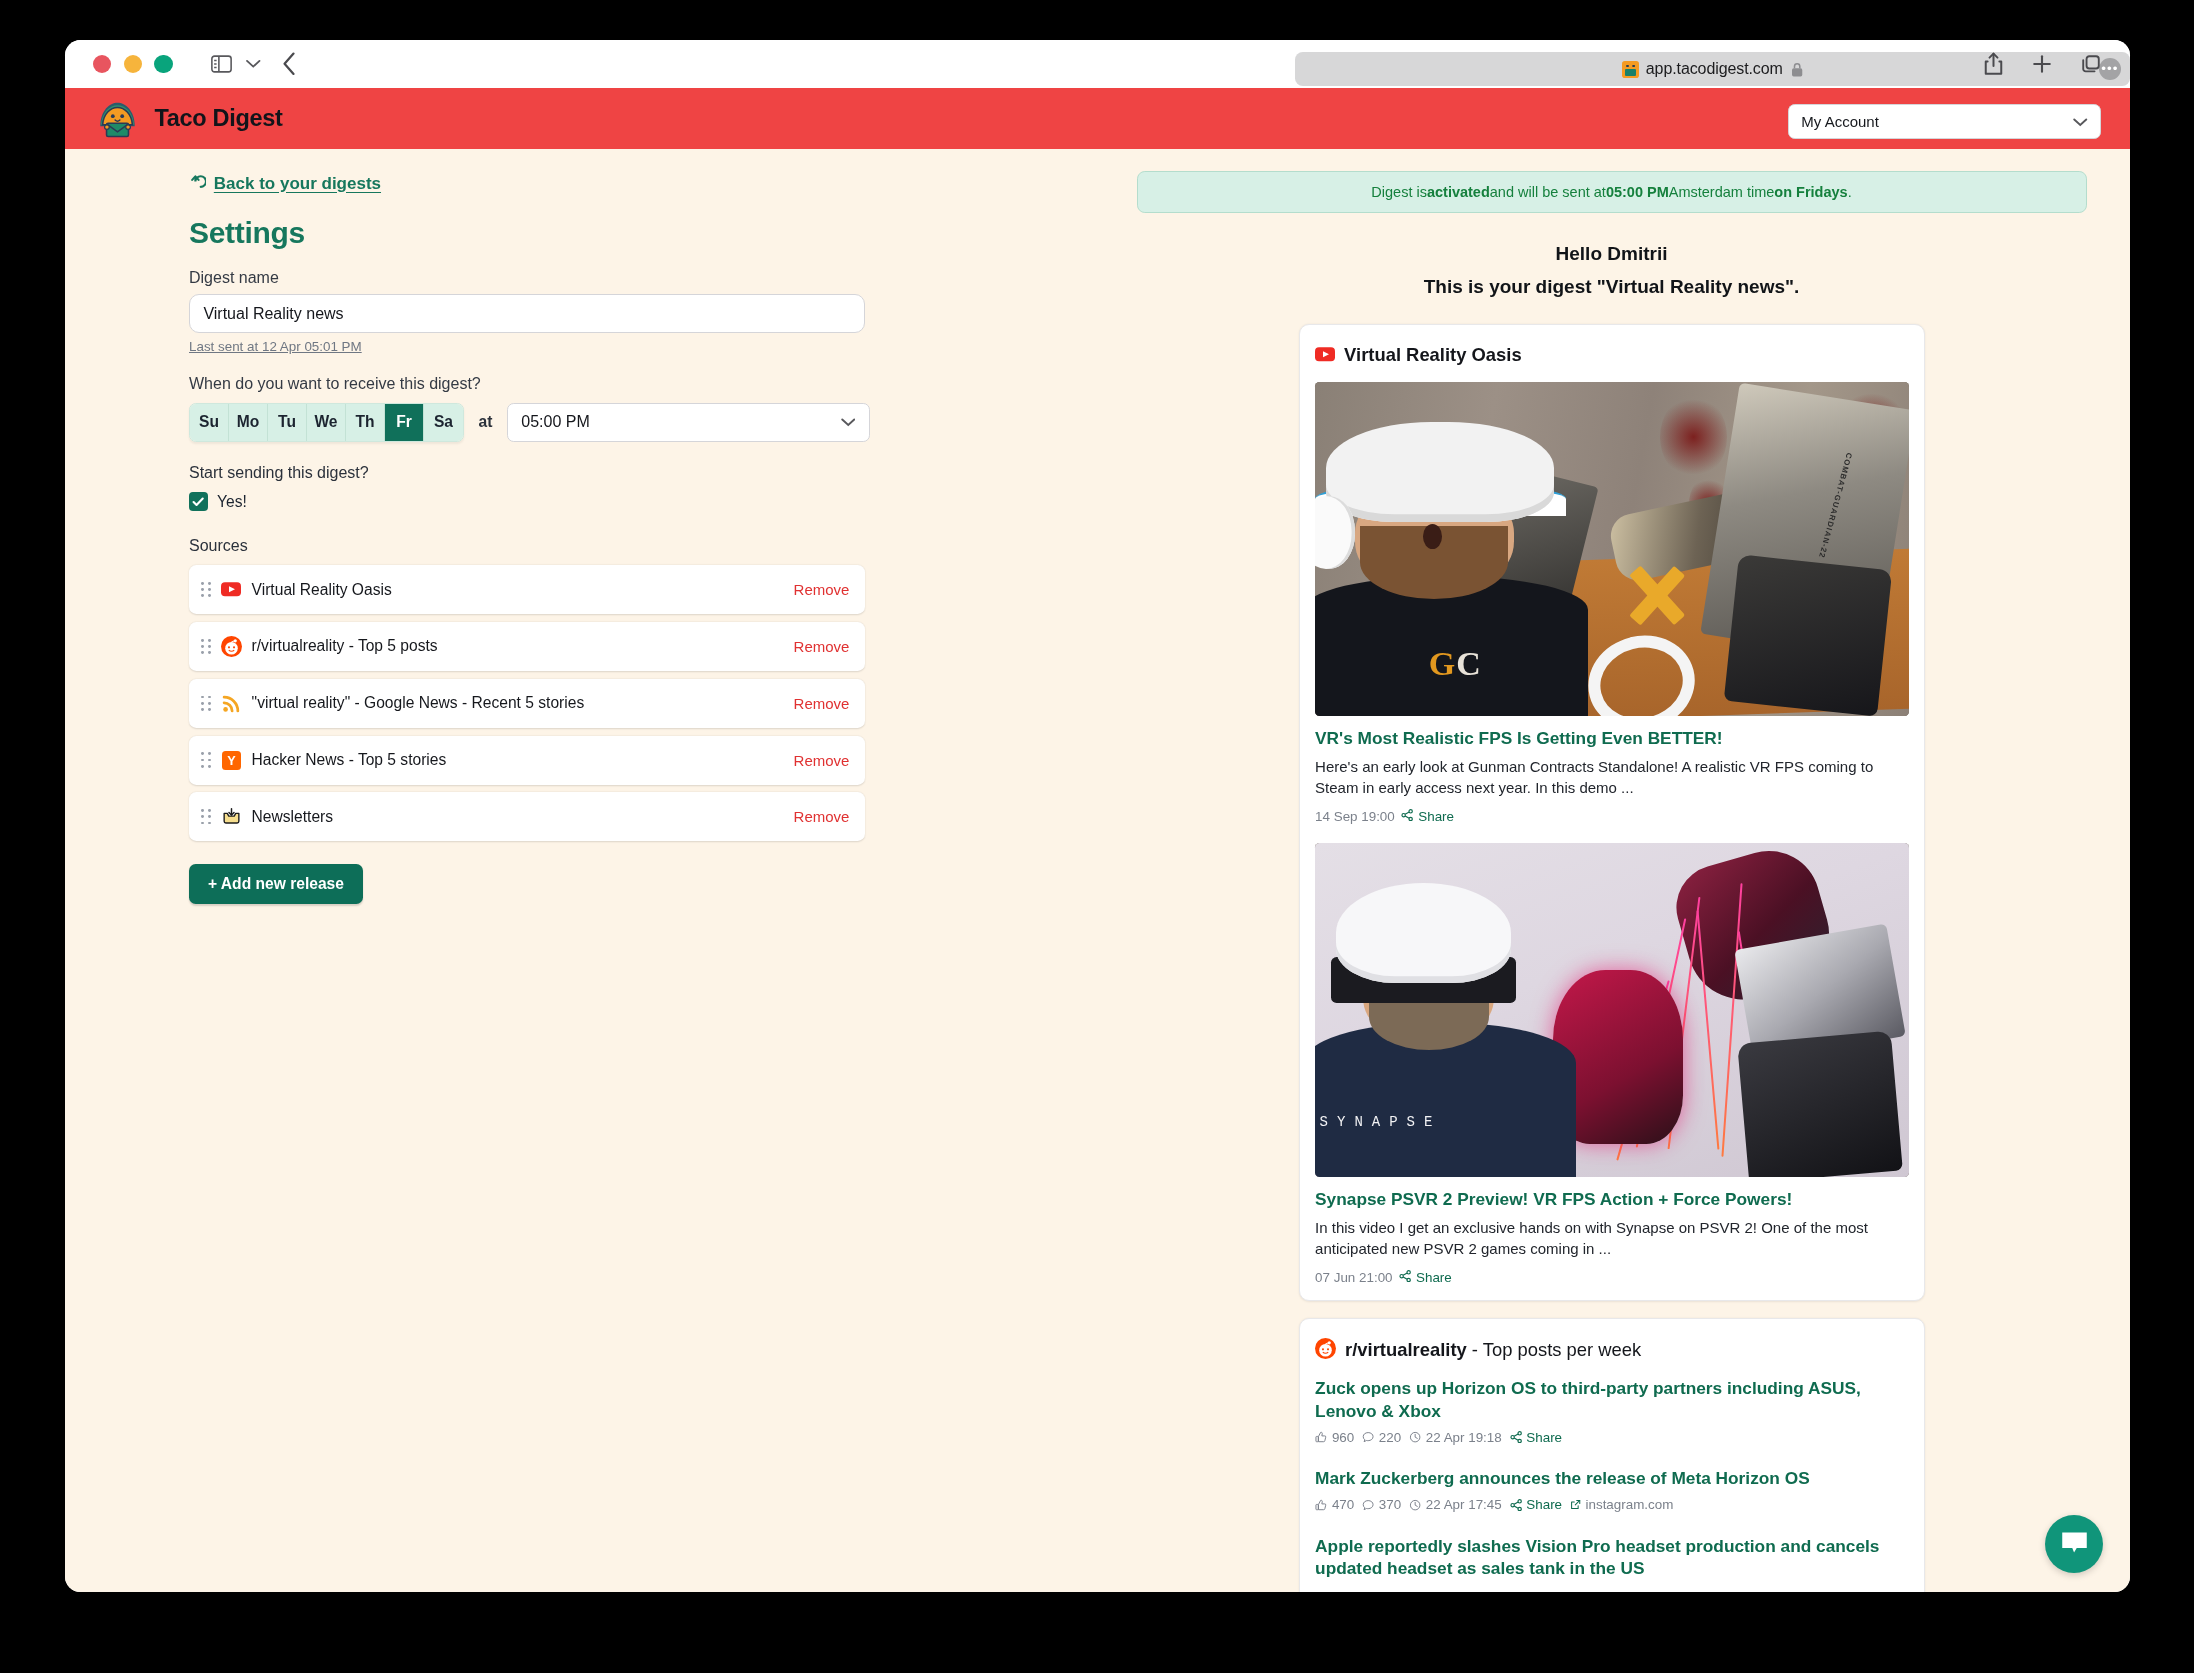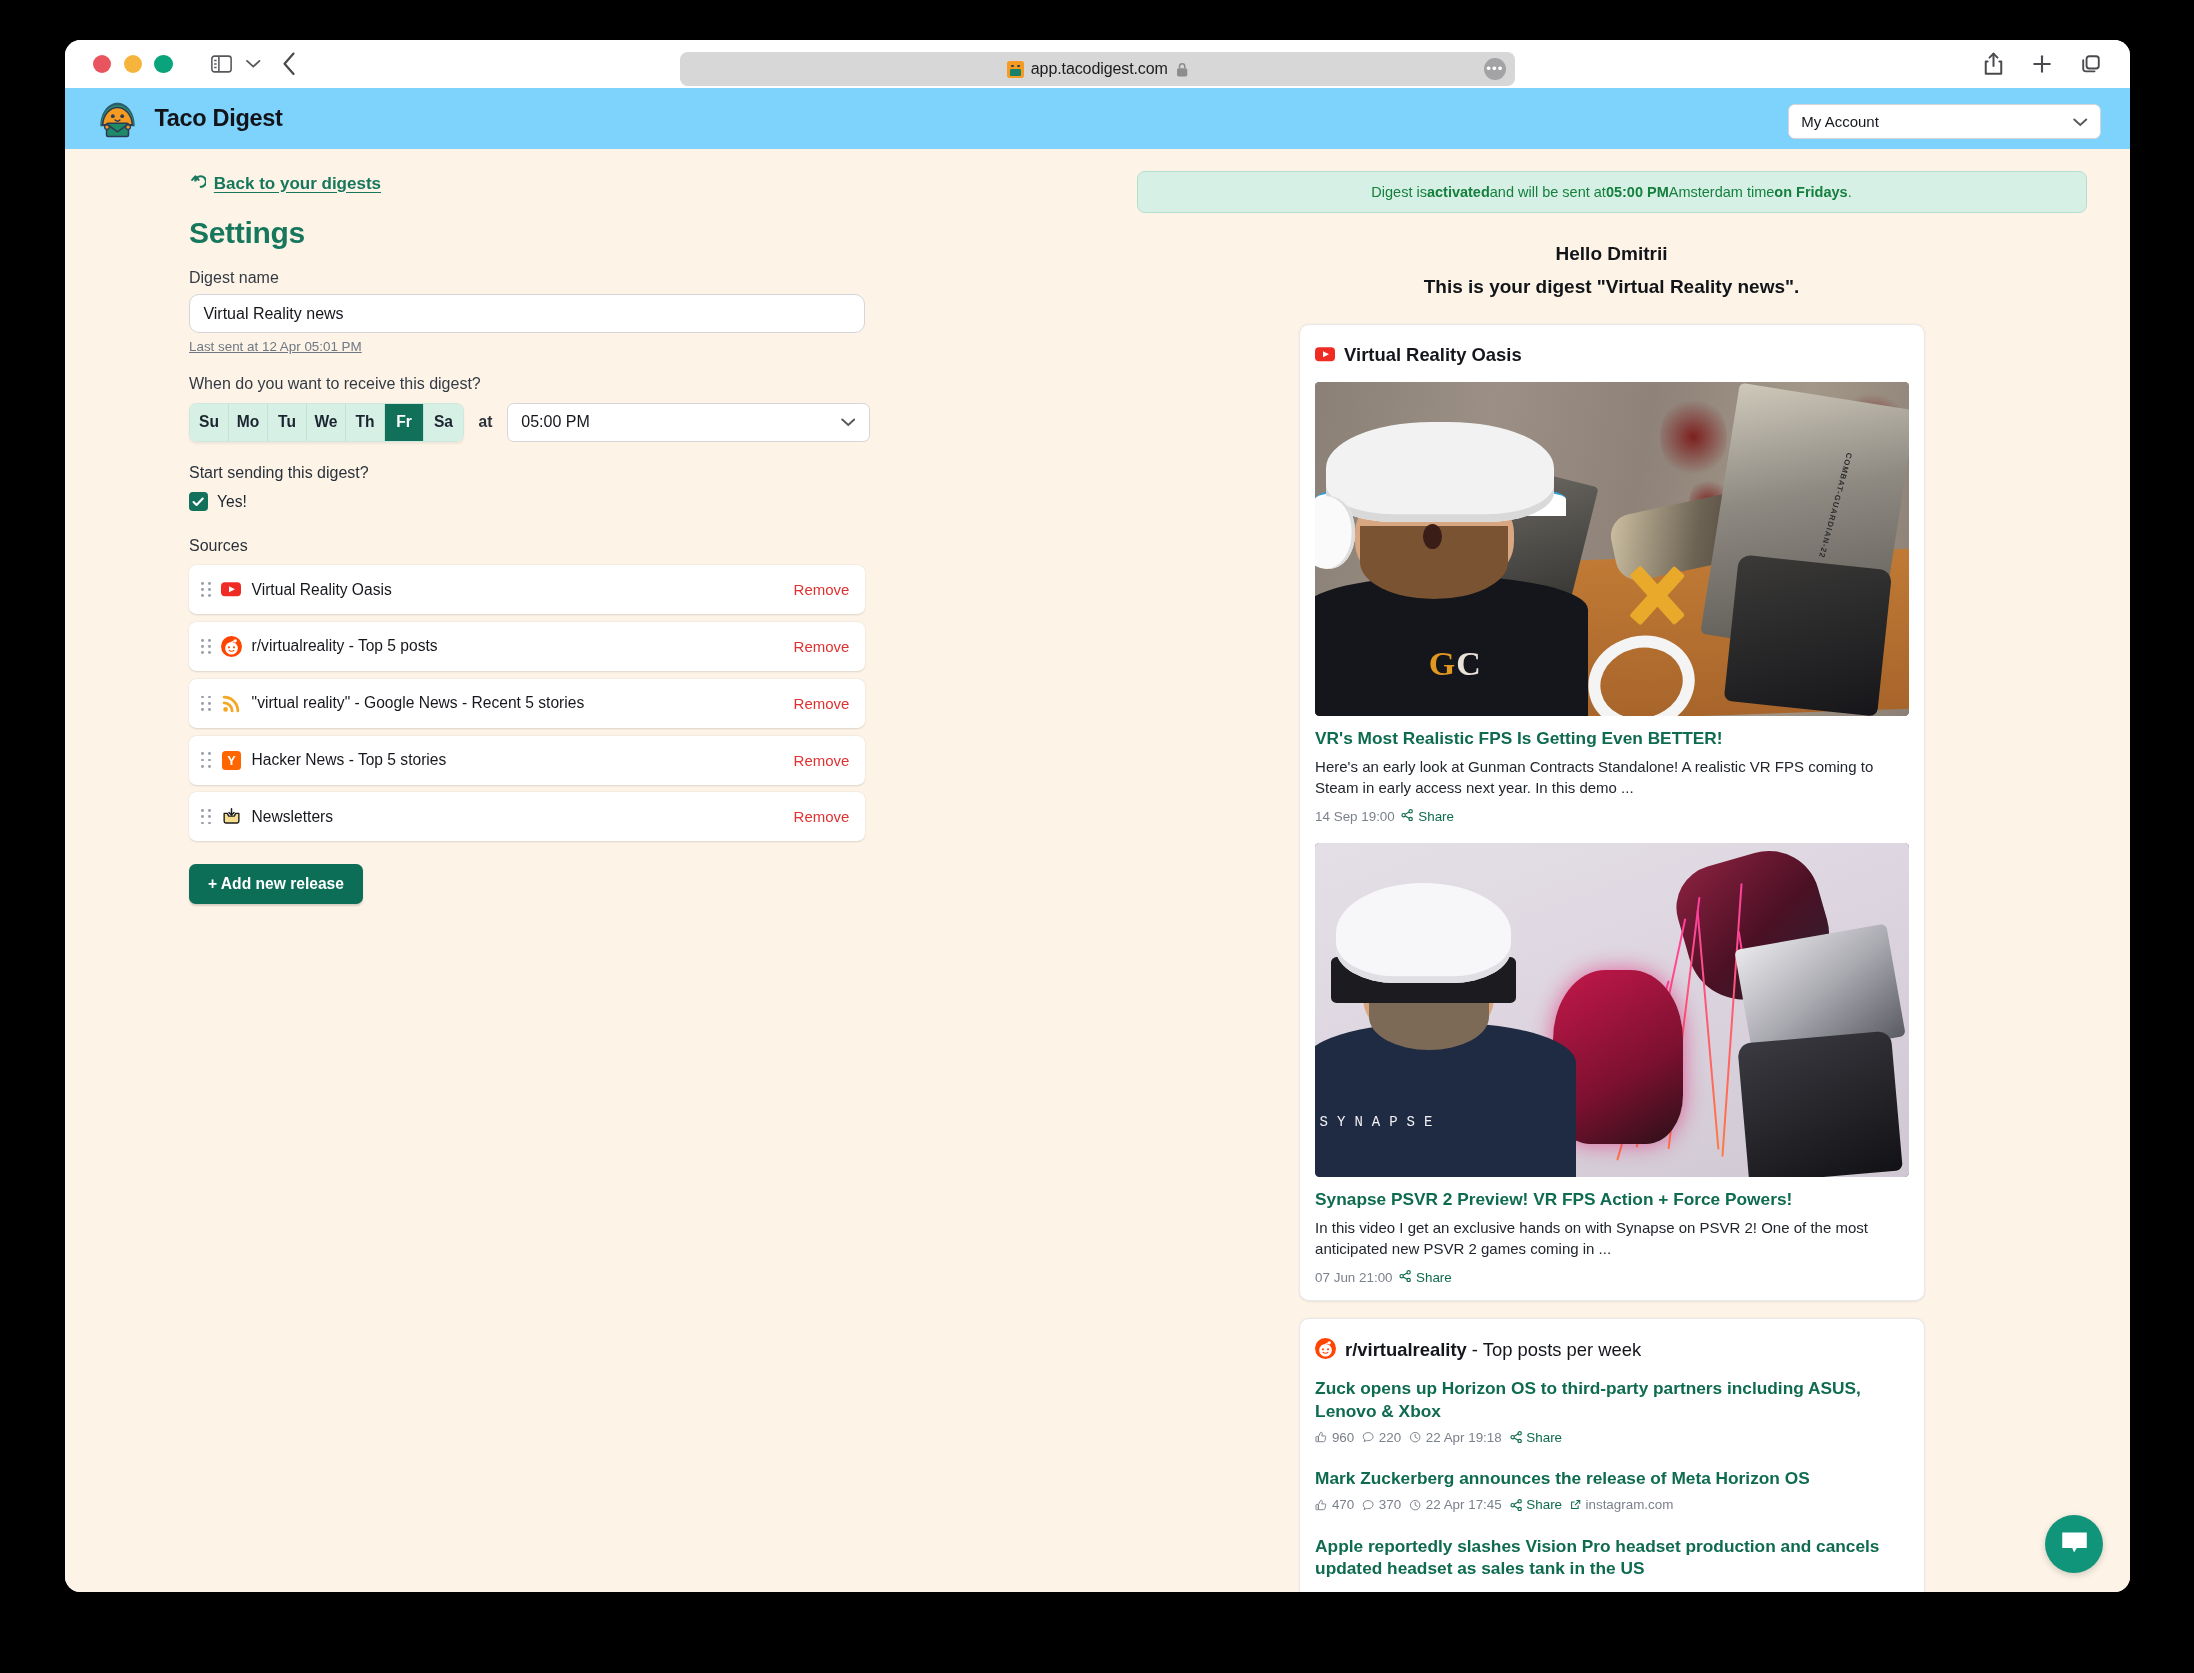--- a/index.html
+++ b/index.html
@@ -34,21 +34,21 @@
   .tl.yellow { background: #f6b43c; }
   .tl.green { background: #09a47c; }
 
   .tb-icon { display:flex; align-items:center; justify-content:center; color:#58585c; }
   #sidebar-toggle { margin-left: 38px; }
   #sidebar-chevron { margin-left: 14.5px; }
   #nav-back { margin-left: 21px; }
 
   #addressbar-wrap {
     position: absolute; left: 0; right: 0; top: 12.3px;
-    display: flex; justify-content: center; pointer-events: none;
+    display: flex; justify-content: flex-end; pointer-events: none;
   }
   #addressbar {
     pointer-events: auto;
     width: 835px; height: 34px;
     background: #d7d7d8; border-radius: 7.8px;
     display: flex; align-items: center; justify-content: center;
     position: relative;
   }
   #addressbar .url-text {
     font-size: 16px; color: #1c1c1e; letter-spacing: -0.1px;
@@ -77,21 +77,21 @@
     font-size: 13.4px; letter-spacing: 1.1px; line-height: 0;
   }
 
   #titlebar-right {
     position: absolute; right: 29px; top: 0; height: 48px;
     display: flex; align-items: center; gap: 29px;
   }
 
   
   #app-header {
-    height: 61px; background: #7dd3fc;
+    height: 61px; background: #ef4444;
     display: flex; align-items: center;
     padding: 0 29px 0 29px;
     position: relative;
   }
   #brand { display:flex; align-items:center; gap: 13.4px; }
   #brand-logo {
     width: 47px; height: 47px; position: relative;
   }
   #brand-name {
     font-size: 23.5px; font-weight: 700; color: #12141a; letter-spacing: -0.3px;

